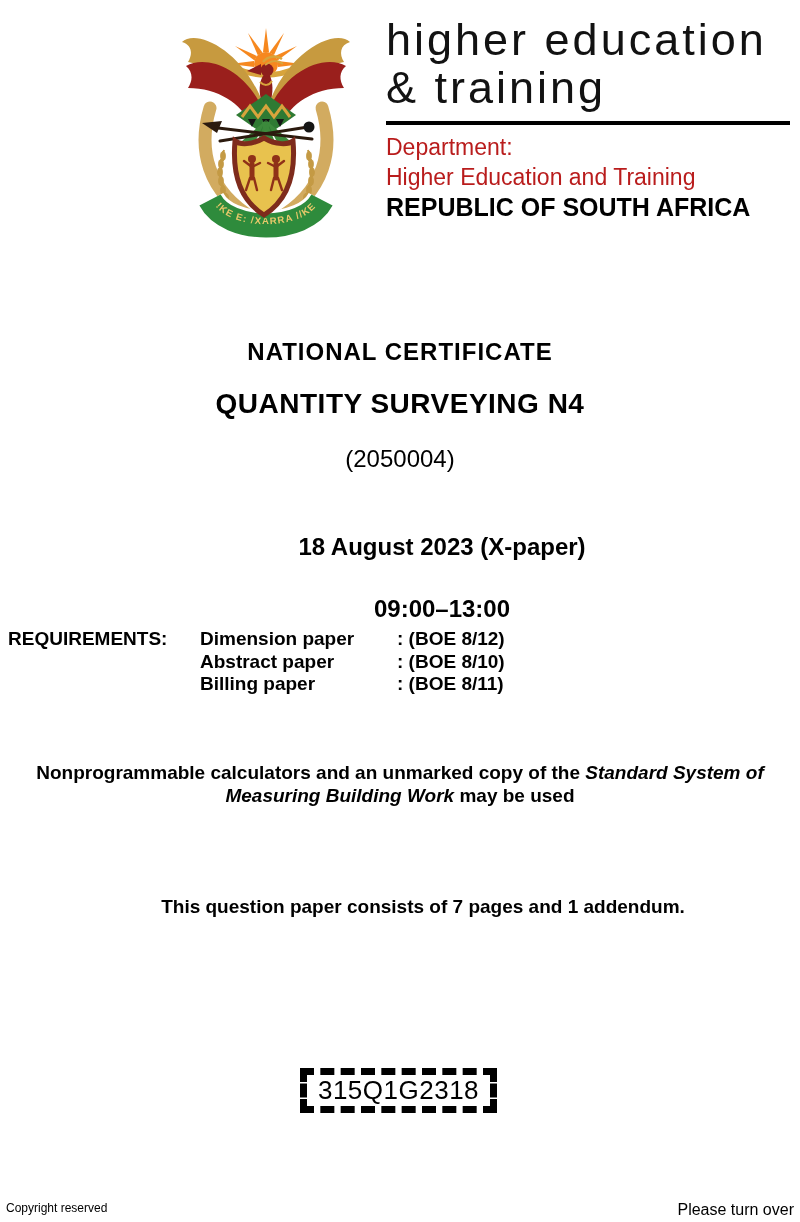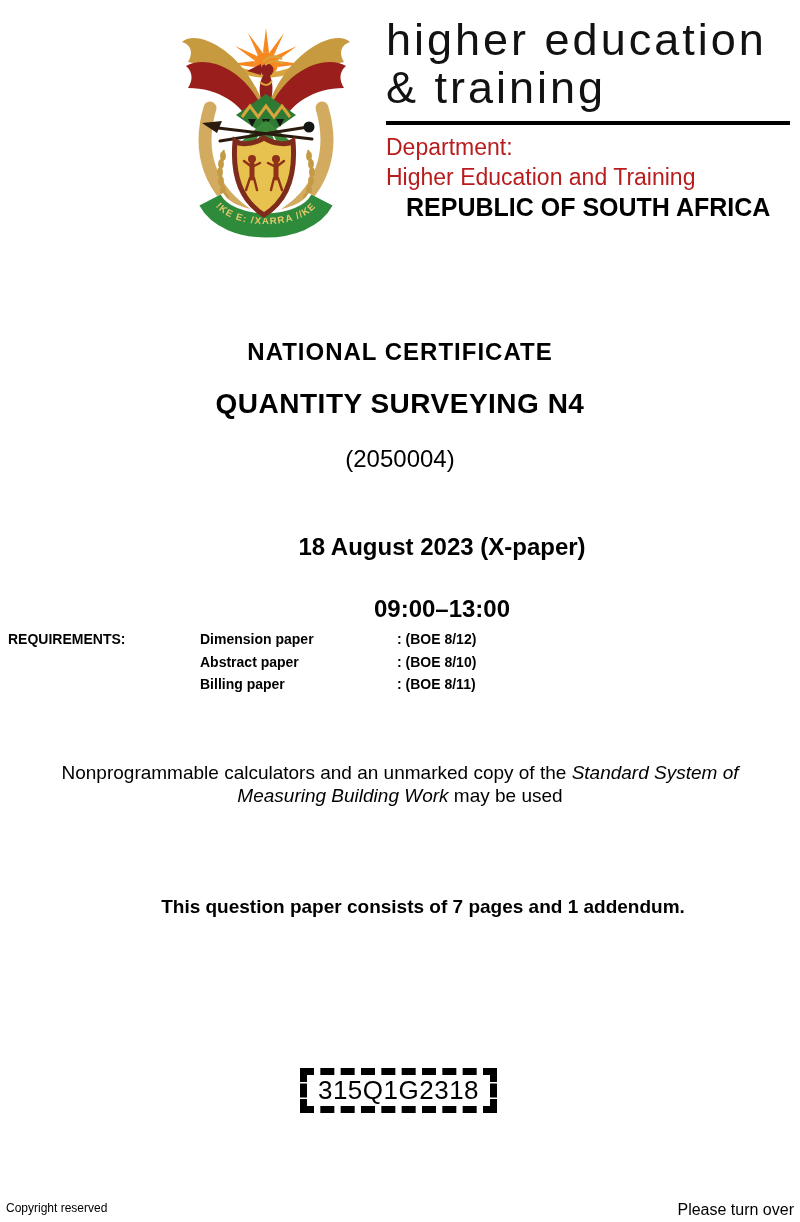--- a/index.html
+++ b/index.html
@@ -7,34 +7,34 @@
     position:relative;width:800px;height:1222px;background:#ffffff;
     font-family:"Liberation Sans",sans-serif;color:#000;overflow:hidden;margin:0 auto;
   }
   
   .coat{position:absolute;left:160px;top:20px;width:212px;height:218px;}
   .logo-text{position:absolute;left:386px;top:16px;width:406px;}
   .logo-line{font-size:45px;line-height:48px;font-weight:400;letter-spacing:3px;color:#121212;white-space:nowrap;}
   .logo-rule{margin-top:9px;width:404px;height:4px;background:#000;}
   .dept-block{margin-top:7px;}
   .dept-line{font-size:23px;line-height:30px;color:#b91c1c;white-space:nowrap;}
-  .country-line{font-size:25px;line-height:30px;font-weight:700;white-space:nowrap;margin-left:20px;}
+  .country-line{font-size:25px;line-height:30px;font-weight:700;white-space:nowrap;}
   
   .ctr{position:absolute;left:0;width:100%;text-align:center;white-space:pre-line;}
   .cert-title{top:338px;font-size:24px;font-weight:700;letter-spacing:1px;}
   .subject-title{top:388px;font-size:28px;font-weight:700;letter-spacing:0.5px;}
   .code-title{top:445px;font-size:24px;font-weight:400;}
   .datetime{top:500px;font-size:24px;font-weight:700;line-height:31px;padding-left:42px;}
   
-  .requirements{position:absolute;top:628px;left:8px;display:flex;font-size:14px;font-weight:700;line-height:22.5px;}
+  .requirements{position:absolute;top:628px;left:8px;display:flex;font-size:19px;font-weight:700;line-height:22.5px;}
   .req-label{width:192px;}
   .req-row{display:flex;}
   .req-name{width:197px;}
   
-  .note{position:absolute;top:761px;left:0;width:100%;text-align:center;font-size:19px;font-weight:400;line-height:23px;}
+  .note{position:absolute;top:761px;left:0;width:100%;text-align:center;font-size:19px;font-weight:700;line-height:23px;}
   .note .it{font-style:italic;}
   .consists{position:absolute;top:896px;left:17px;width:100%;text-align:center;font-size:19px;font-weight:700;padding-left:6px;}
   
   .code-box{
     position:absolute;left:300px;top:1068px;width:197px;height:45px;box-sizing:border-box;
     border:7px dashed #000;display:flex;align-items:center;justify-content:center;
     font-size:26px;letter-spacing:0.5px;font-weight:400;
   }
   
   .footer-left{position:absolute;left:6px;top:1201px;font-size:12px;}

